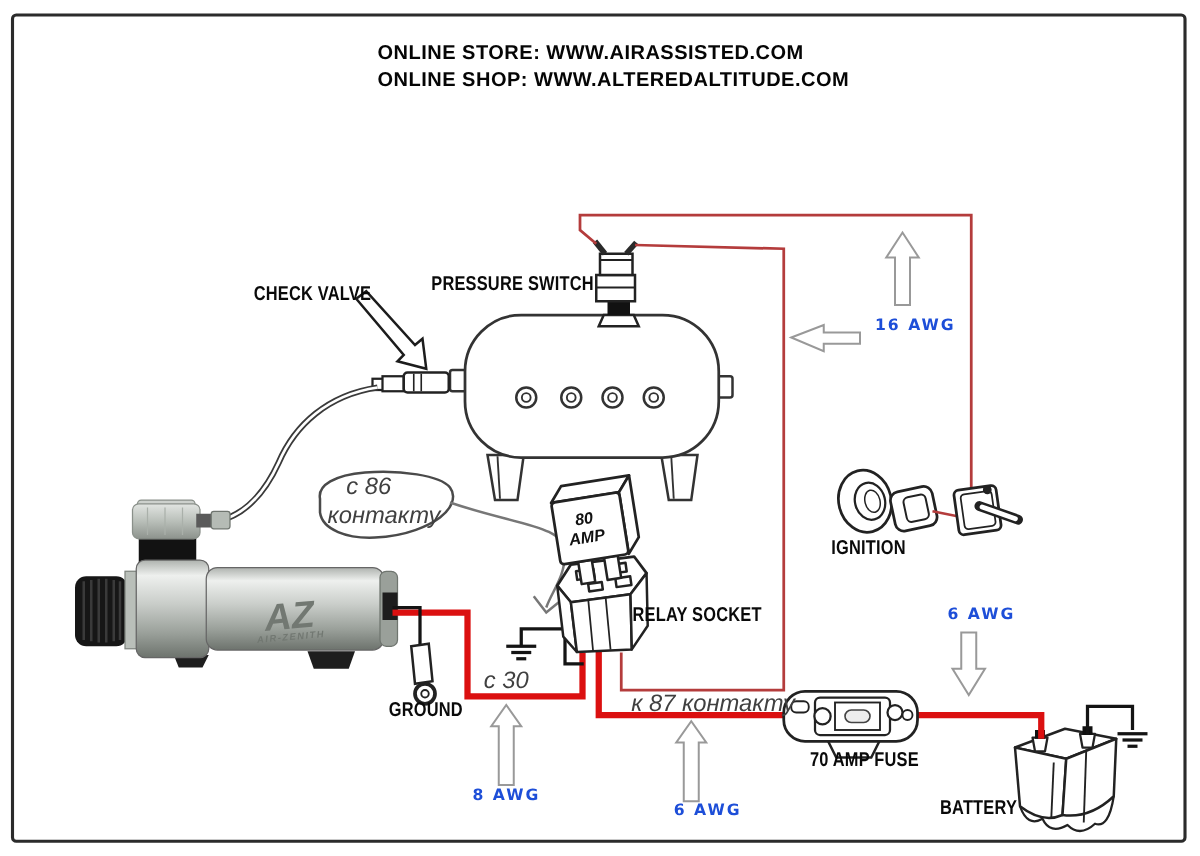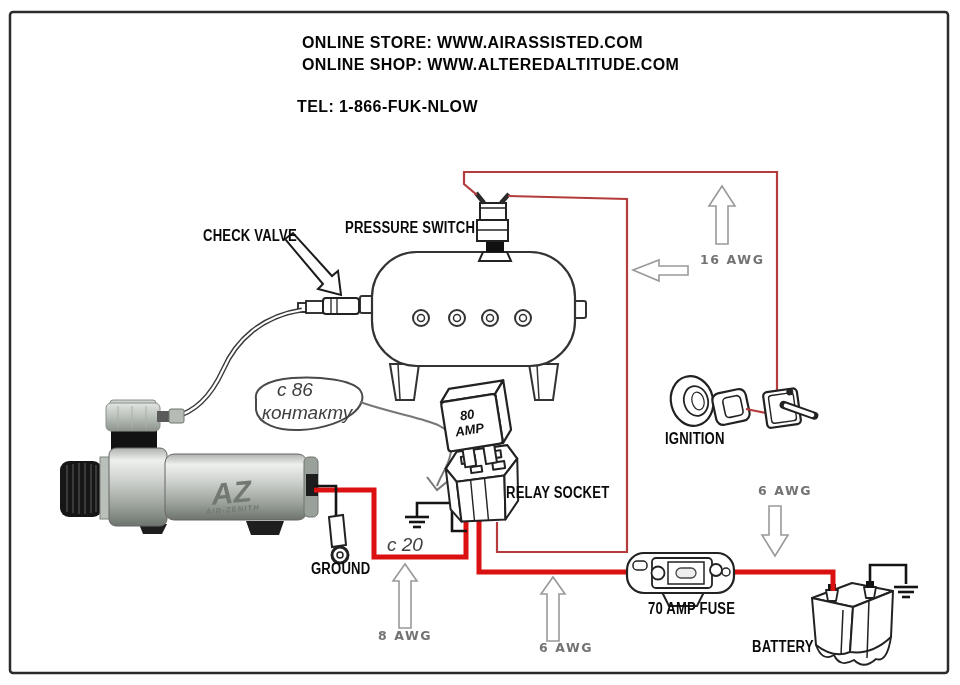--- a/index.html
+++ b/index.html
@@ -3,21 +3,21 @@
 <meta charset="utf-8">
 <style>
   html,body{margin:0;padding:0;background:#ffffff;}
   .stage{position:relative;width:960px;height:685px;background:#ffffff;overflow:hidden;
          font-family:"Liberation Sans",sans-serif;}
   .stage svg{position:absolute;left:0;top:0;}
   .lbl{position:absolute;white-space:nowrap;}
   .lbl-hdr{font:bold 16px "Liberation Sans",sans-serif;letter-spacing:.4px;color:#050505;}
   .lbl-comp{font:bold 16px "Liberation Sans",sans-serif;color:#0a0a0a;letter-spacing:.2px;
             transform:scaleX(.82);transform-origin:left top;}
-  .lbl-awg{font:bold 12.5px "DejaVu Sans",sans-serif;letter-spacing:1.6px;color:#737373;}
+  .lbl-awg{font:bold 12.5px "DejaVu Sans",sans-serif;letter-spacing:1.6px;color:#1d4ed8;}
   .lbl-ru{font:italic 19px "Liberation Sans",sans-serif;color:#404040;}
   text{font-family:"Liberation Sans",sans-serif;}
 </style>
 </head>
 <body>
 
 <div class="stage">
 
 <svg width="960" height="685" viewBox="0 0 960 685">
   <defs>
@@ -230,32 +230,32 @@
     <polygon points="716,244 716,206 709,206 722,186 735,206 728,206 728,244"></polygon>
     <polygon points="633,270 659,260 659,266 688,266 688,275 659,275 659,281"></polygon>
     <polygon points="775,556 762,535 769,535 769,506 781,506 781,535 788,535"></polygon>
     <polygon points="399,628 399,581 393,581 405,564 417,581 411,581 411,628"></polygon>
     <polygon points="547,641 547,594 541,594 553,577 565,594 559,594 559,641"></polygon>
   </g>
 </svg>
 
   <div class="lbl lbl-hdr" style="left:302px;top:34px">ONLINE STORE: WWW.AIRASSISTED.COM</div>
   <div class="lbl lbl-hdr" style="left:302px;top:56px">ONLINE SHOP: WWW.ALTEREDALTITUDE.COM</div>
-  <div class="lbl lbl-hdr" style="left:297px;top:98px">TEL: 1-866-FUK-NLOW</div>
 
   <div class="lbl lbl-comp" style="left:203px;top:227px">CHECK VALVE</div>
   <div class="lbl lbl-comp" style="left:345px;top:219px">PRESSURE SWITCH</div>
   <div class="lbl lbl-comp" style="left:506px;top:484px">RELAY SOCKET</div>
   <div class="lbl lbl-comp" style="left:311px;top:560px">GROUND</div>
   <div class="lbl lbl-comp" style="left:665px;top:430px">IGNITION</div>
   <div class="lbl lbl-comp" style="left:648px;top:600px">70 AMP FUSE</div>
   <div class="lbl lbl-comp" style="left:752px;top:638px">BATTERY</div>
 
   <div class="lbl lbl-awg" style="left:700px;top:252px">16 AWG</div>
   <div class="lbl lbl-awg" style="left:758px;top:483px">6 AWG</div>
   <div class="lbl lbl-awg" style="left:378px;top:628px">8 AWG</div>
   <div class="lbl lbl-awg" style="left:539px;top:640px">6 AWG</div>
 
   <div class="lbl lbl-ru" style="left:277px;top:379px">с 86</div>
   <div class="lbl lbl-ru" style="left:262px;top:402px">контакту</div>
-  <div class="lbl lbl-ru" style="left:387px;top:534px">с 20</div>
+  <div class="lbl lbl-ru" style="left:387px;top:534px">с 30</div>
+  <div class="lbl lbl-ru" style="left:505px;top:553px">к 87 контакту</div>
 
 </div>
 
 </body></html>

